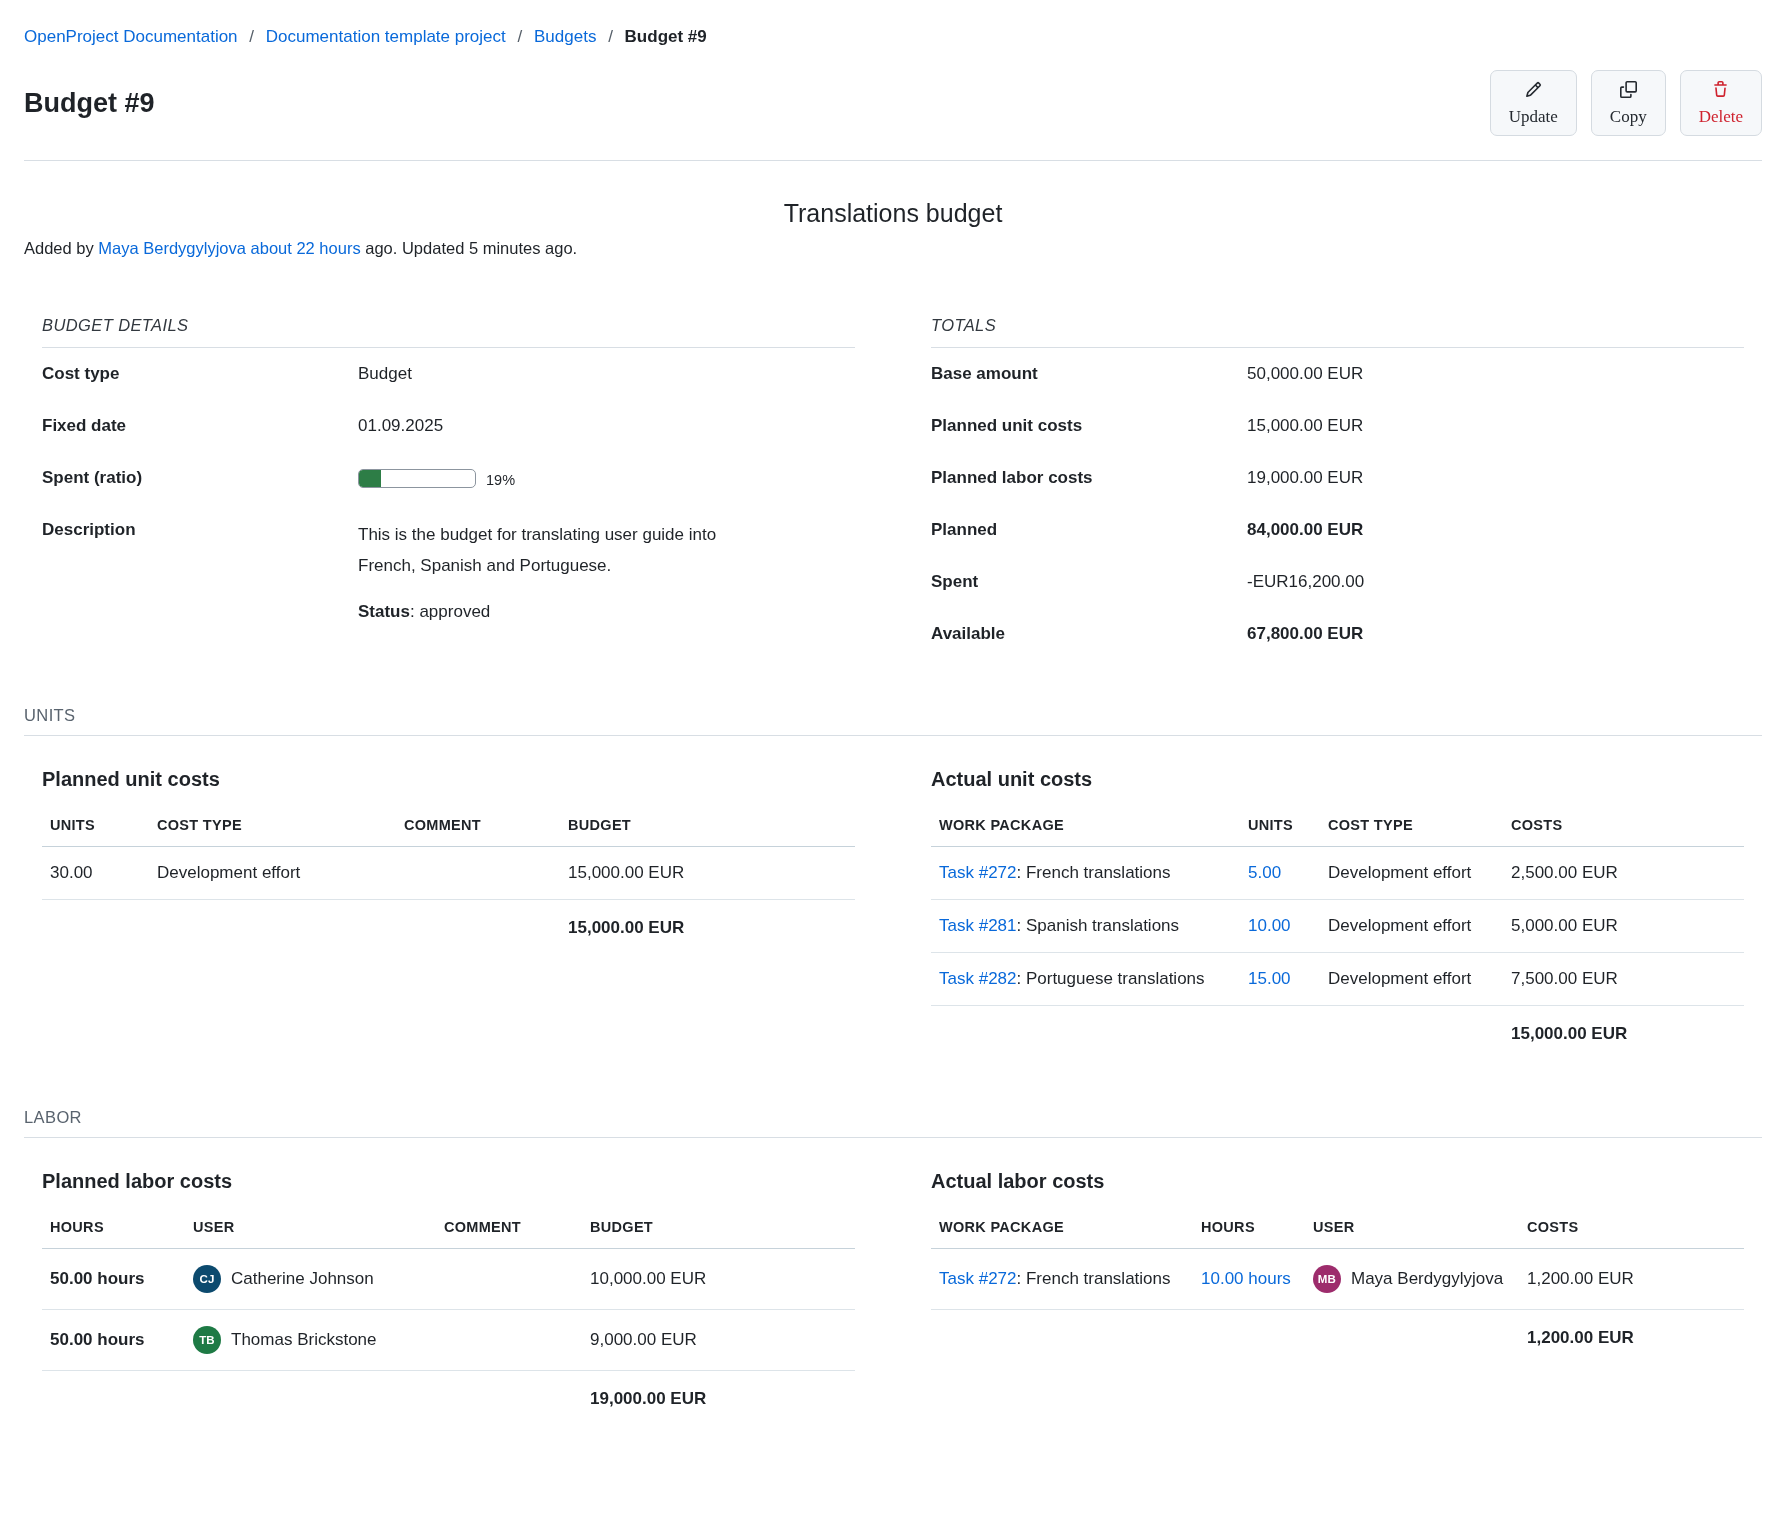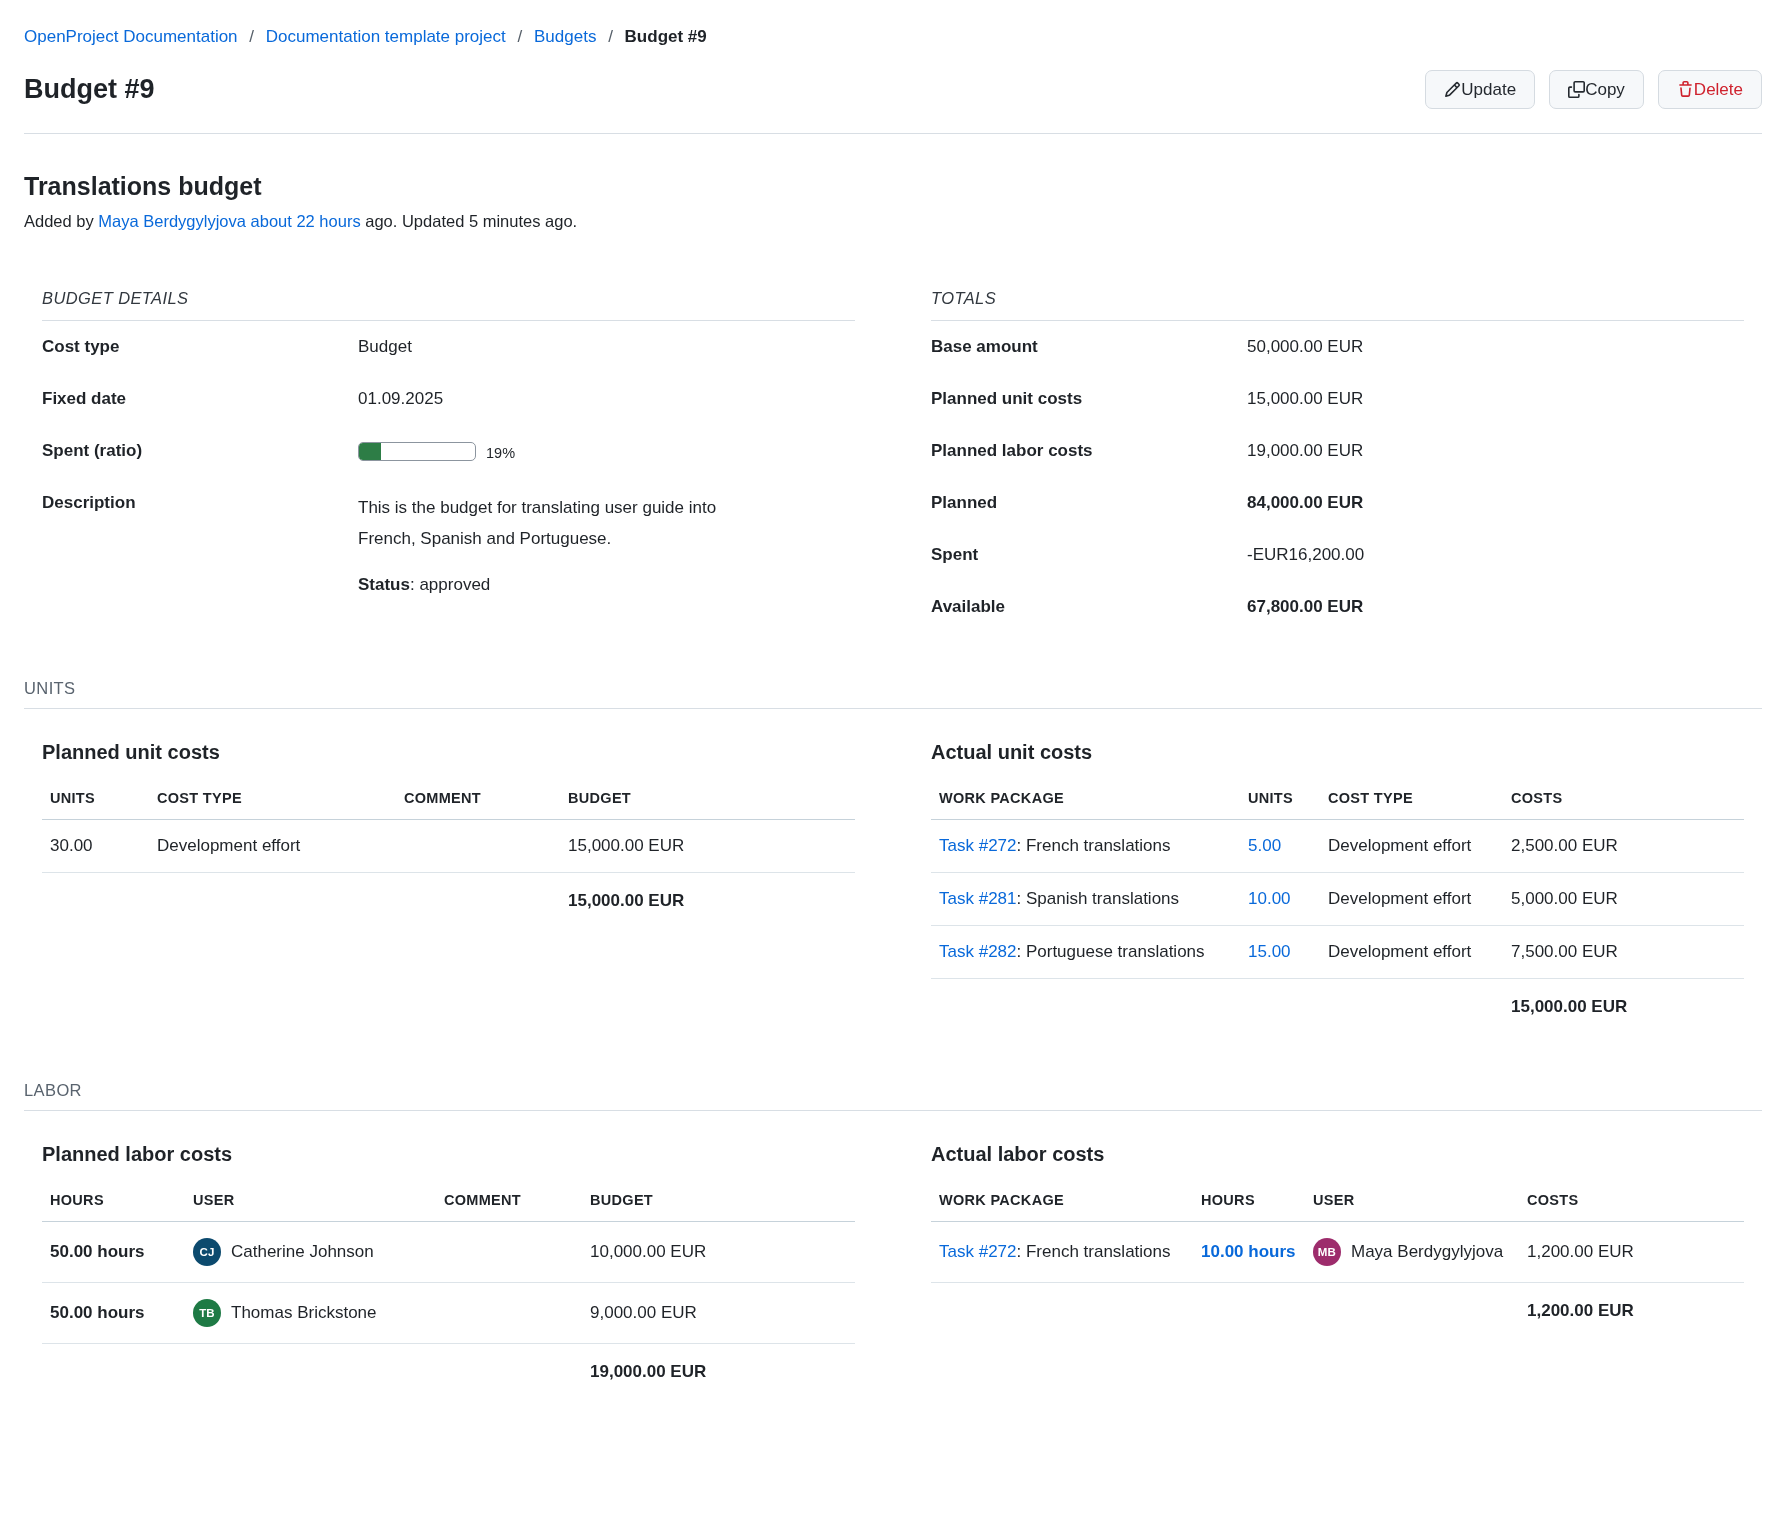--- a/index.html
+++ b/index.html
@@ -17,29 +17,29 @@
   
   .breadcrumb{font-size:17px;line-height:1.3;}
   .breadcrumb a{color:var(--link);text-decoration:none;}
   .breadcrumb .sep{color:#57606a;margin:0 7px;}
   .breadcrumb .current{font-weight:700;}
 
   
   .title-row{display:flex;justify-content:space-between;align-items:center;margin-top:22px;}
   h1{font-size:27px;margin:0;font-weight:700;}
   .actions{display:flex;gap:14px;}
-  .btn{display:inline-flex;align-items:center;font-family:Liberation Sans, sans-serif;font-size:17px;
+  .btn{display:inline-flex;align-items:center;gap:10px;font-family:Liberation Serif, serif;font-size:17px;
        padding:10px 18px;background:#f6f8fa;border:1px solid #d5dbe1;border-radius:7px;
-       color:#24292f;cursor:pointer;line-height:1;}
+       color:#24292f;cursor:pointer;line-height:1;flex-direction:column;}
   .btn svg{width:17px;height:17px;fill:currentColor;display:block;}
   .btn.danger{color:var(--danger);text-align:center;}
 
   .page-divider{border:0;border-top:1px solid var(--border);margin:24px 0 0;}
 
-  h2{font-size:25px;margin:38px 0 0;font-weight:700;}
+  h2{font-size:25px;margin:38px 0 0;font-weight:400;text-align:center;}
   .added-by{font-size:16.5px;margin:11px 0 0;}
   .added-by a{color:var(--link);text-decoration:none;}
 
   
   .grid{display:grid;grid-template-columns:1fr 1fr;gap:40px;}
   .top-grid{margin-top:58px;}
   .grid > section{padding:0 18px;}
 
   .sec-h{font-size:16.5px;font-weight:500;letter-spacing:.4px;color:#32383f;margin:0;
          padding-bottom:12px;border-bottom:1px solid var(--border);font-style:italic;}
@@ -76,21 +76,21 @@
   .tbl .total-cell{grid-column:4;font-weight:700;padding:18px 8px;white-space:nowrap;}
   .money{white-space:nowrap;}
   .bold{font-weight:700;}
 
   .tbl-pu .r{grid-template-columns:107px 247px 164px 1fr;}
   .tbl-au .r{grid-template-columns:309px 80px 183px 1fr;}
   .tbl-pl .r{grid-template-columns:143px 251px 146px 1fr;}
   .tbl-al .r{grid-template-columns:262px 112px 214px 1fr;}
 
   .task-link,.num-link{color:var(--link);text-decoration:none;}
-  .num-link.bold{font-weight:700;}
+  .num-link.bold{font-weight:400;}
 
   .user-cell{display:flex;align-items:center;gap:10px;}
   .avatar{width:28px;height:28px;border-radius:50%;color:#fff;font-size:11.5px;font-weight:700;
           display:inline-flex;align-items:center;justify-content:center;flex:none;letter-spacing:.2px;}
 </style>
 </head>
 <body>
 
 <div class="page">
 

